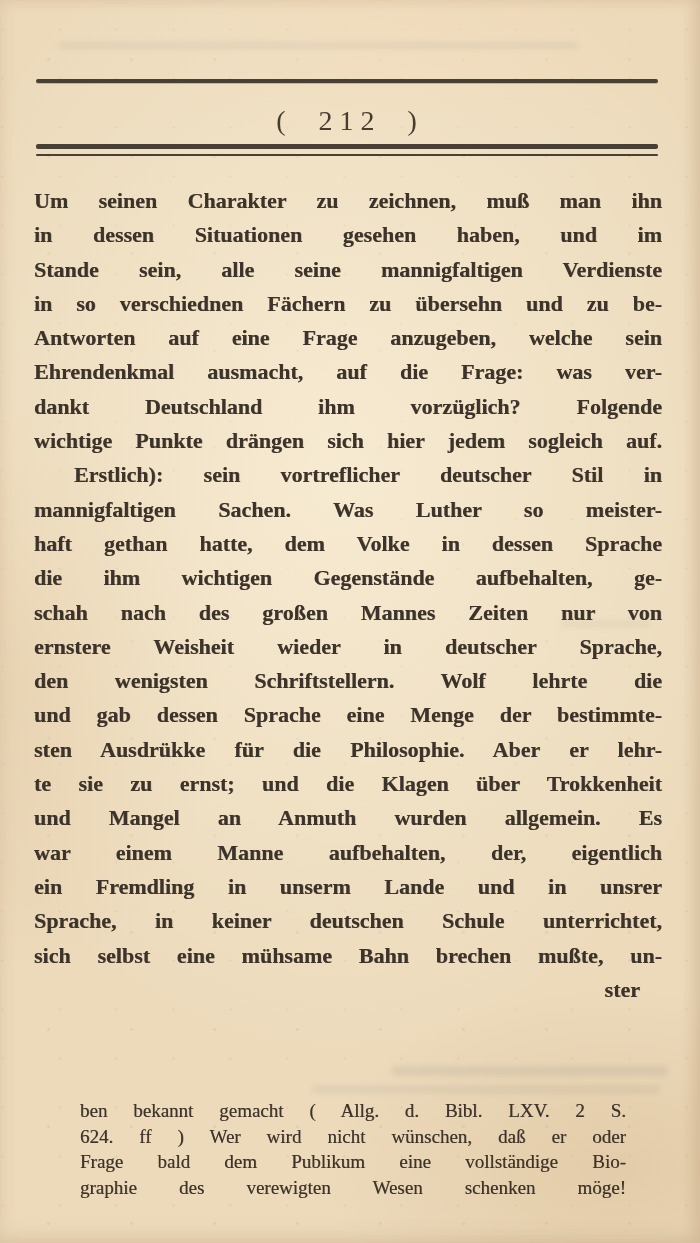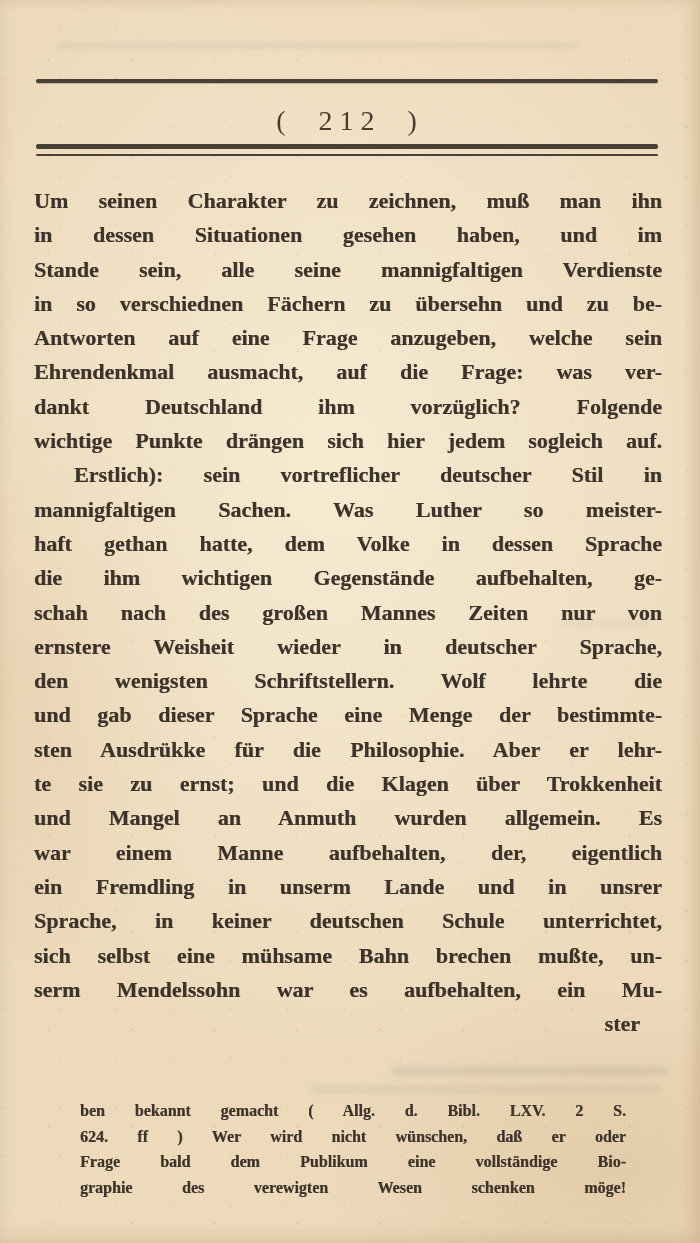--- a/index.html
+++ b/index.html
@@ -77,22 +77,22 @@
   }
   .footnote-block {
     position: absolute;
     top: 1098px;
     left: 80px;
     width: 546px;
   }
   .fline {
     height: 25.6px;
     line-height: 25.6px;
-    font-size: 16px;
-    font-weight: bold;
+    font-size: 19px;
+    font-weight: normal;
     text-align: justify;
     text-align-last: justify;
     white-space: normal;
     overflow: hidden;
     text-shadow: 0.4px 0.4px 0.6px rgba(56,44,32,0.55);
   }
   .ghost {
     position: absolute;
     background: rgba(125,125,128,0.13);
     border-radius: 4px;
@@ -130,29 +130,28 @@
     <div class="line">Ehrendenkmal ausmacht, auf die Frage: was ver-</div>
     <div class="line">dankt Deutschland ihm vorzüglich? Folgende</div>
     <div class="line justify-fit">wichtige Punkte drängen sich hier jedem sogleich auf.</div>
     <div class="line para-start">Erstlich): sein vortreflicher deutscher Stil in</div>
     <div class="line">mannigfaltigen Sachen. Was Luther so meister-</div>
     <div class="line">haft gethan hatte, dem Volke in dessen Sprache</div>
     <div class="line">die ihm wichtigen Gegenstände aufbehalten, ge-</div>
     <div class="line">schah nach des großen Mannes Zeiten nur von</div>
     <div class="line">ernstere Weisheit wieder in deutscher Sprache,</div>
     <div class="line">den wenigsten Schriftstellern. Wolf lehrte die</div>
-    <div class="line">und gab dieser Sprache eine Menge der bestimmte-</div>
+    <div class="line">und gab dessen Sprache eine Menge der bestimmte-</div>
     <div class="line">sten Ausdrükke für die Philosophie. Aber er lehr-</div>
     <div class="line">te sie zu ernst; und die Klagen über Trokkenheit</div>
     <div class="line">und Mangel an Anmuth wurden allgemein. Es</div>
     <div class="line">war einem Manne aufbehalten, der, eigentlich</div>
     <div class="line">ein Fremdling in unserm Lande und in unsrer</div>
     <div class="line">Sprache, in keiner deutschen Schule unterrichtet,</div>
     <div class="line">sich selbst eine mühsame Bahn brechen mußte, un-</div>
-    <div class="line">serm Mendelssohn war es aufbehalten, ein Mu-</div>
     <div class="line catchword">ster</div>
   </div>
 
   <div class="footnote-block">
     <div class="fline">ben bekannt gemacht ( Allg. d. Bibl. LXV. 2 S.</div>
     <div class="fline">624. ff ) Wer wird nicht wünschen, daß er oder</div>
     <div class="fline">Frage bald dem Publikum eine vollständige Bio-</div>
     <div class="fline">graphie des verewigten Wesen schenken möge!</div>
   </div>
 

